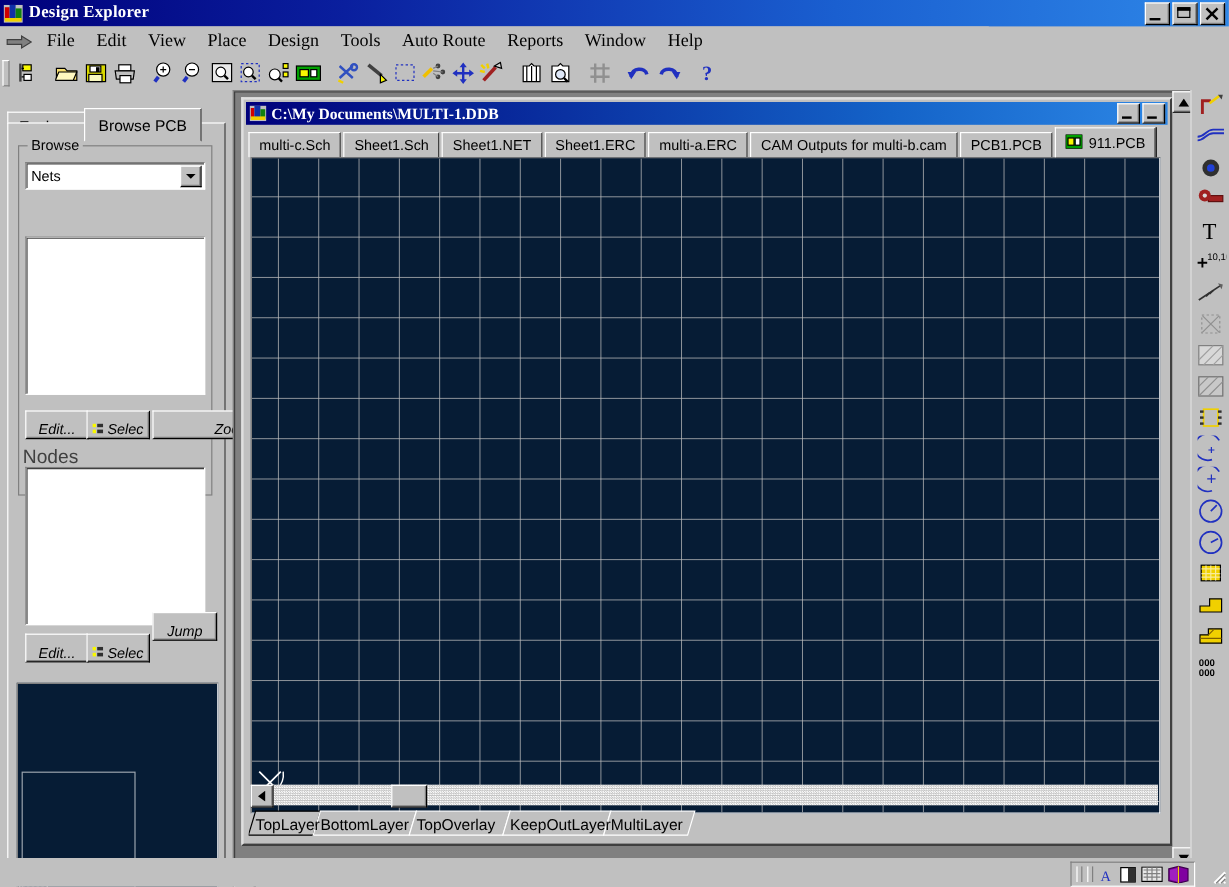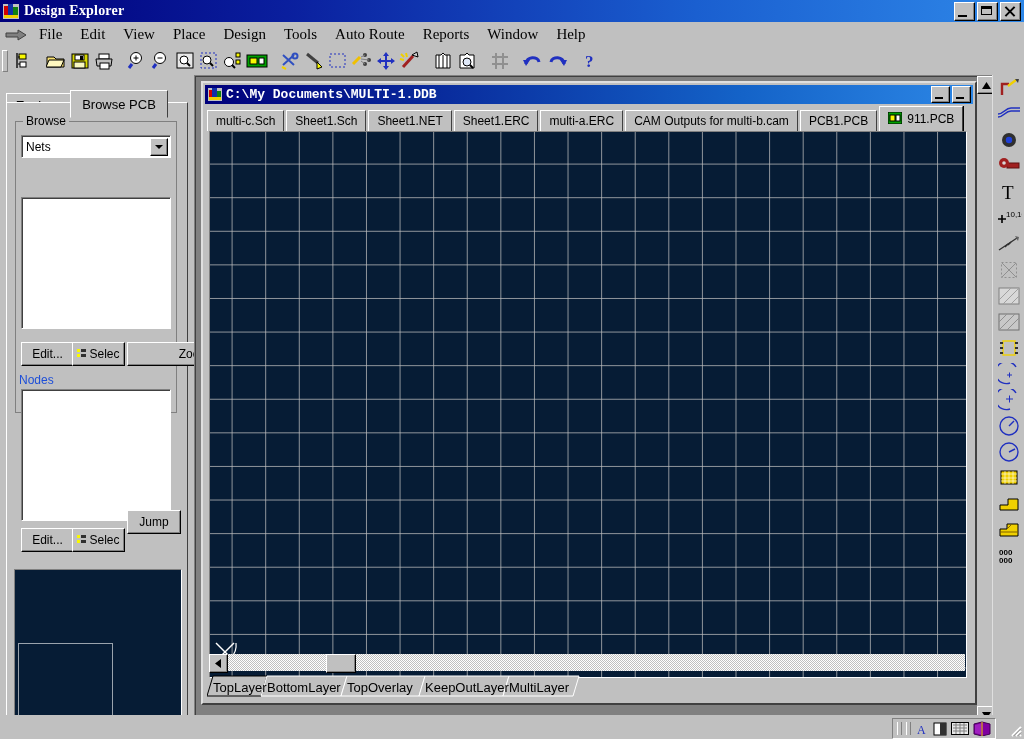--- a/index.html
+++ b/index.html
@@ -104,24 +104,24 @@
     position:absolute;background:#ffffff;
     border-top:1px solid #808080;border-left:1px solid #808080;
     border-right:1px solid #ffffff;border-bottom:1px solid #ffffff;
     box-shadow:inset 1px 1px 0 #404040;
   }
   .btn{
     position:absolute;height:22px;background:#c0c0c0;
     border-top:1px solid #ffffff;border-left:1px solid #ffffff;
     border-right:1px solid #000;border-bottom:1px solid #000;
     box-shadow:inset -1px -1px 0 #808080;
-    display:flex;align-items:center;justify-content:center;gap:3px;
-    font-size:12px;color:#000;cursor:default;overflow:hidden;white-space:nowrap;
-  }
-  .sectlabel{position:absolute;font-size:12px;color:#1d4ed8;}
+    display:flex;align-items:flex-end;justify-content:center;gap:3px;
+    font-size:12px;color:#000;cursor:default;overflow:hidden;white-space:nowrap;font-style:italic;
+  }
+  .sectlabel{position:absolute;font-size:16px;color:#404040;}
   .preview{
     position:absolute;background:#041d36;
     border-top:1px solid #808080;border-left:1px solid #808080;
     border-right:1px solid #ffffff;border-bottom:1px solid #ffffff;
   }
 
   
   .mdi{
     position:absolute;left:194px;top:75px;width:798px;height:664px;
     background:#808080;
@@ -133,21 +133,21 @@
     position:absolute;left:6px;top:5px;width:772px;height:620px;background:#c0c0c0;
     border-top:2px solid #dfdfdf;border-left:2px solid #dfdfdf;
     border-right:2px solid #404040;border-bottom:2px solid #404040;
   }
   .child-title{
     position:absolute;left:2px;top:2px;right:2px;height:19px;
     background:linear-gradient(to right,#00007b,#1463c8 70%,#2c86e5);
     display:flex;align-items:center;
   }
   .child-title .ci{width:14px;height:13px;margin:0 4px 0 3px;position:relative;}
-  .child-title .ct{color:#fff;font-family:Liberation Mono, monospace;font-size:13px;font-weight:bold;white-space:nowrap;}
+  .child-title .ct{color:#fff;font-family:Liberation Serif, serif;font-size:13px;font-weight:bold;white-space:nowrap;}
   .child-btns{position:absolute;right:2px;top:1px;display:flex;gap:2px;}
   .cbtn{
     width:17px;height:15px;background:#c0c0c0;
     border-top:1px solid #ffffff;border-left:1px solid #ffffff;
     border-right:1px solid #000;border-bottom:1px solid #000;
     box-shadow:inset -1px -1px 0 #808080;position:relative;
   }
   .cbtn i{position:absolute;left:3px;bottom:3px;width:8px;height:2px;background:#000;}
 
   .doctabs{position:absolute;left:4px;top:24px;height:24px;display:flex;align-items:flex-end;}

